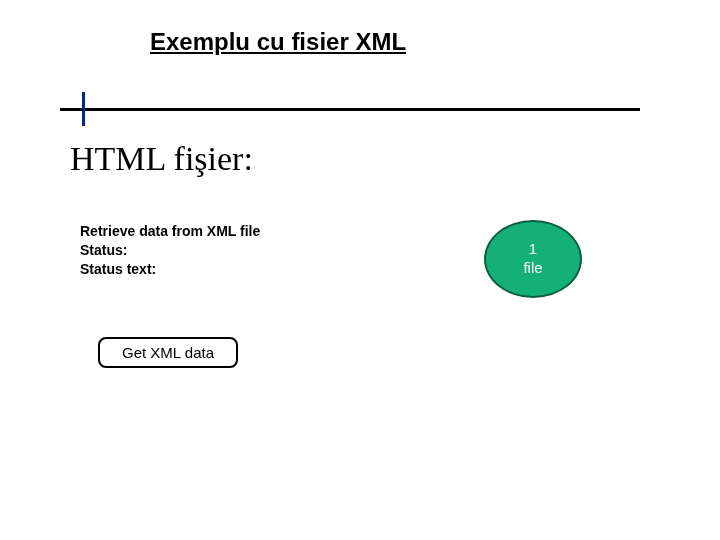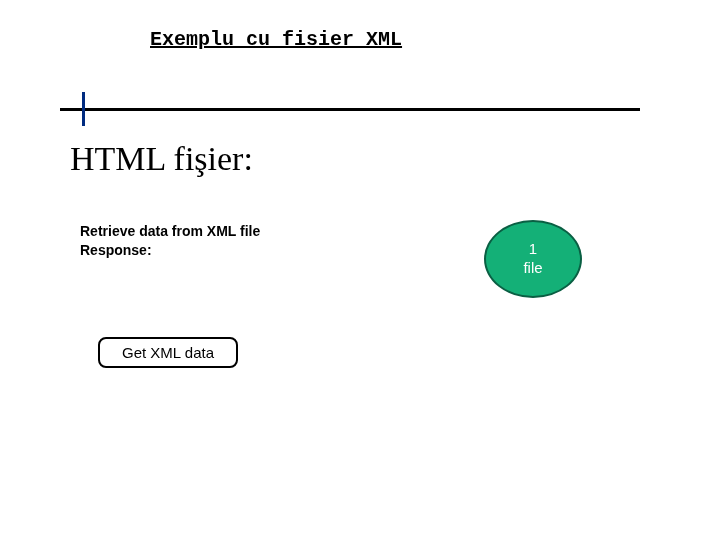--- a/index.html
+++ b/index.html
@@ -10,24 +10,24 @@
     background: #ffffff;
     font-family: Verdana, Arial, sans-serif;
     color: #000;
     position: relative;
     overflow: hidden;
   }
   .title {
     position: absolute;
     left: 150px;
     top: 28px;
-    font-size: 20px;
+    font-size: 24px;
     font-weight: bold;
     text-decoration: underline;
-    font-family: Liberation Mono, monospace;
+    font-family: Liberation Sans, sans-serif;
   }
   .rule-h {
     position: absolute;
     left: 60px;
     top: 108px;
     width: 580px;
     height: 3px;
     background: #000;
   }
   .rule-v {
@@ -97,21 +97,22 @@
 
 <div class="title">Exemplu cu fisier XML</div>
 
 <div class="rule-h"></div>
 <div class="rule-v"></div>
 
 <div class="section-heading">HTML fişier:</div>
 
 <div class="info-block">
   <span class="info-line">Retrieve data from XML file</span>
-  <span class="info-line">Response:</span>
+  <span class="info-line">Status:</span>
+  <span class="info-line">Status text:</span>
 </div>
 
 <div class="btn-wrap">
   <button class="btn">Get XML data</button>
 </div>
 
 <div class="badge">
   <span>1</span>
   <span>file</span>
 </div>

